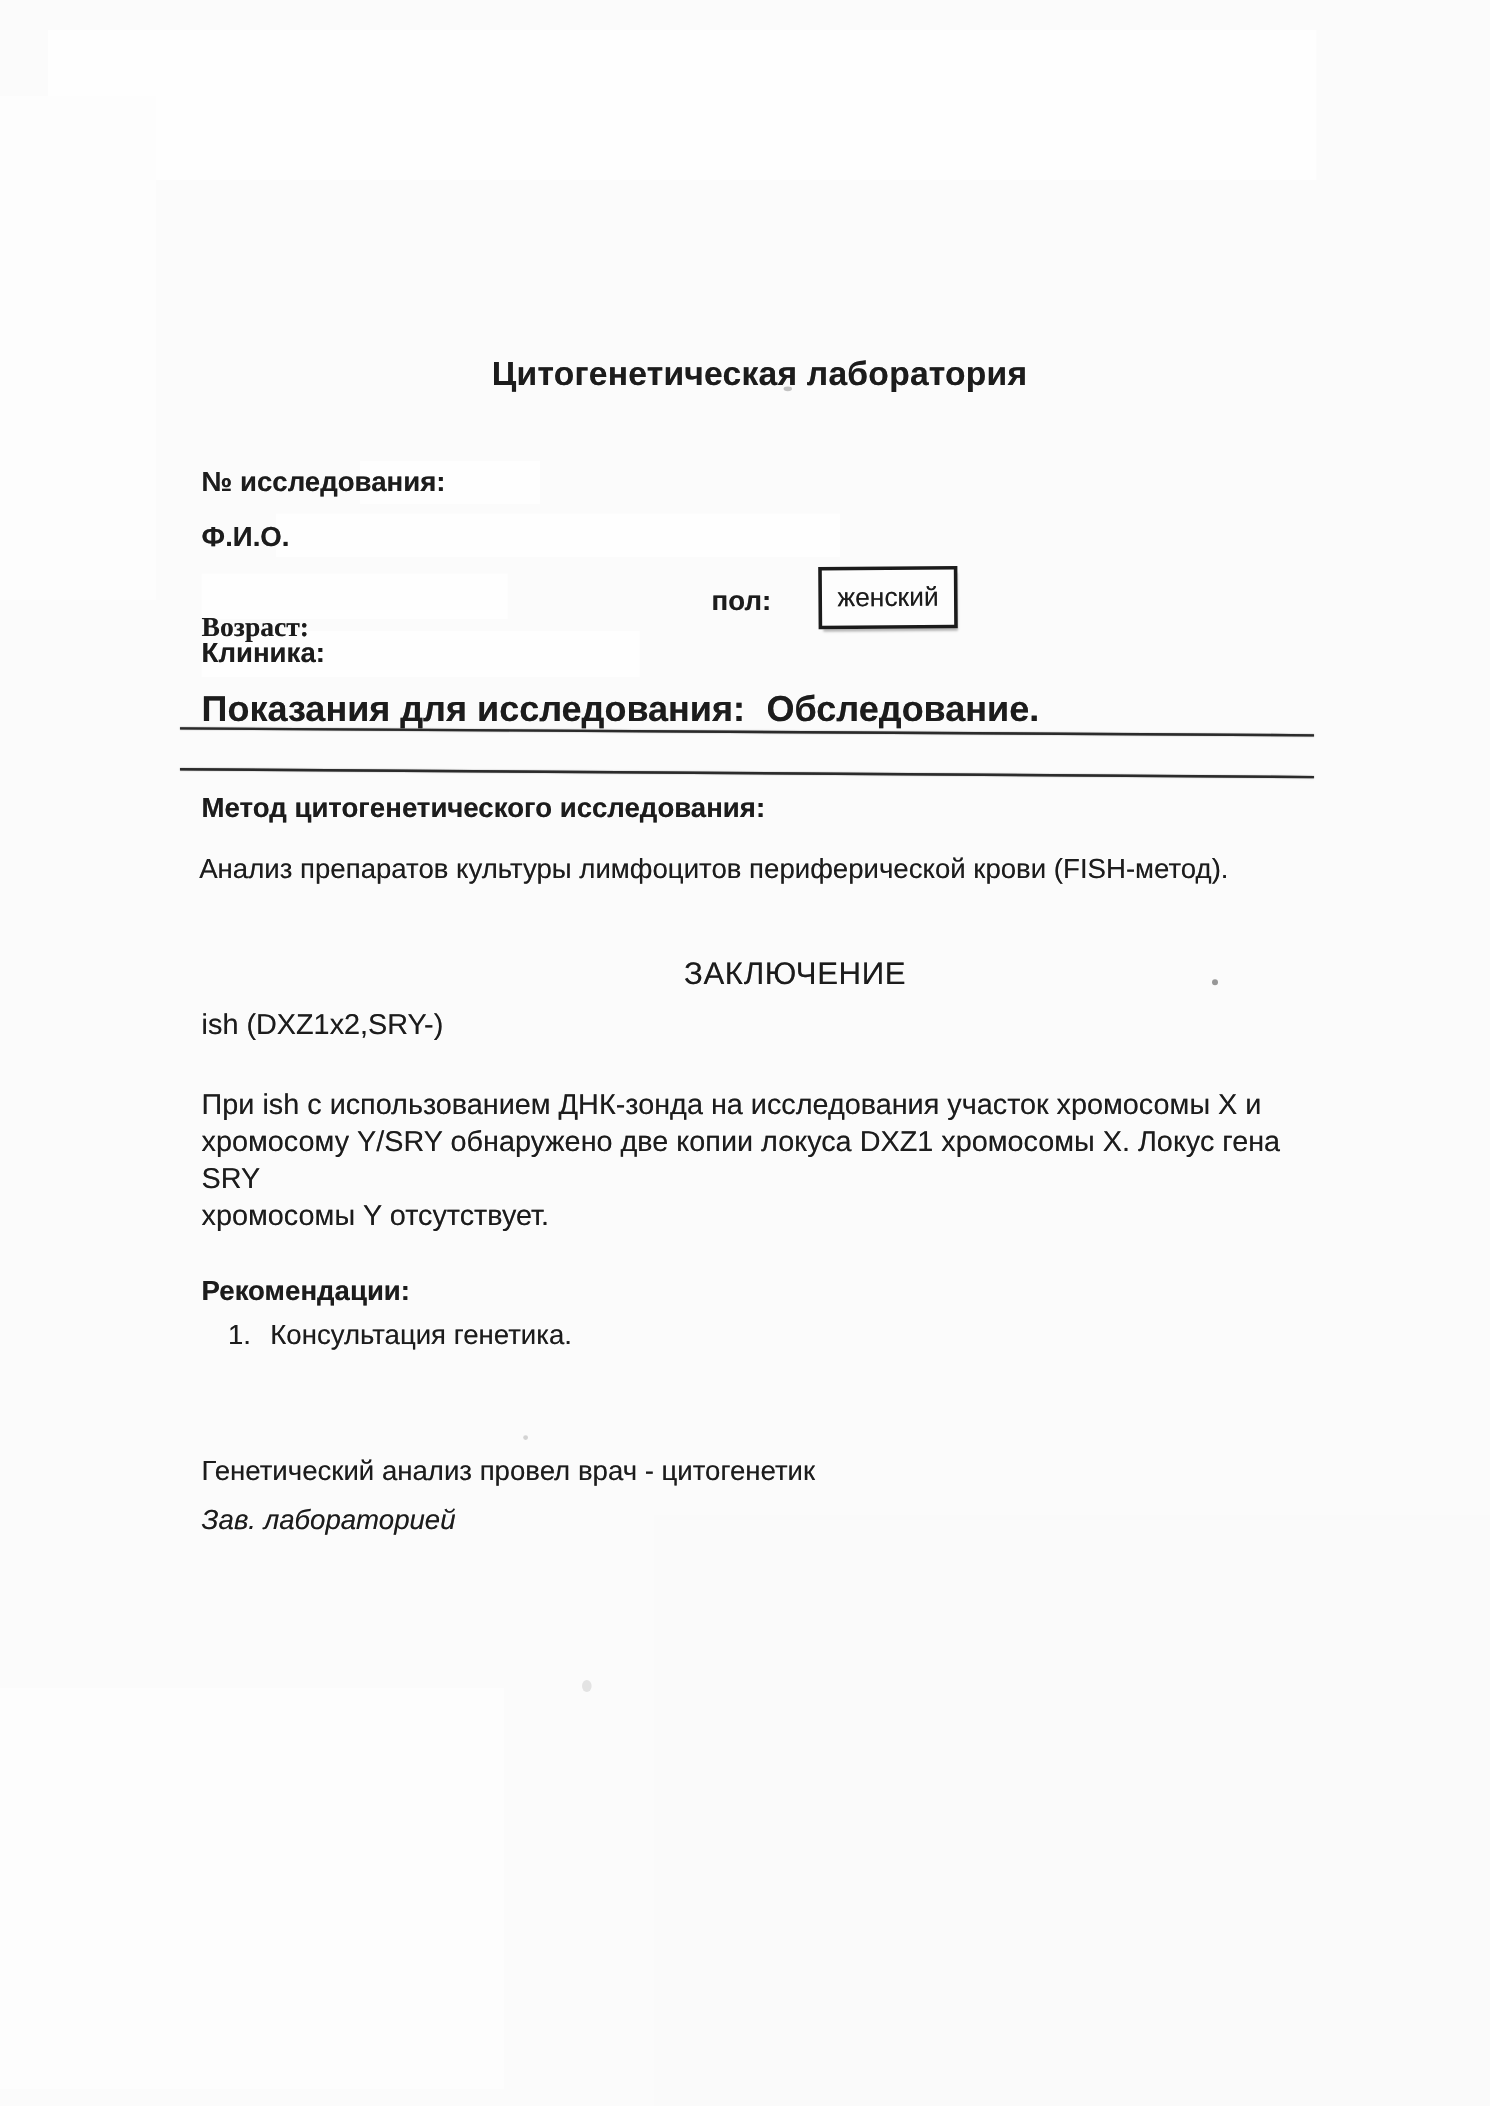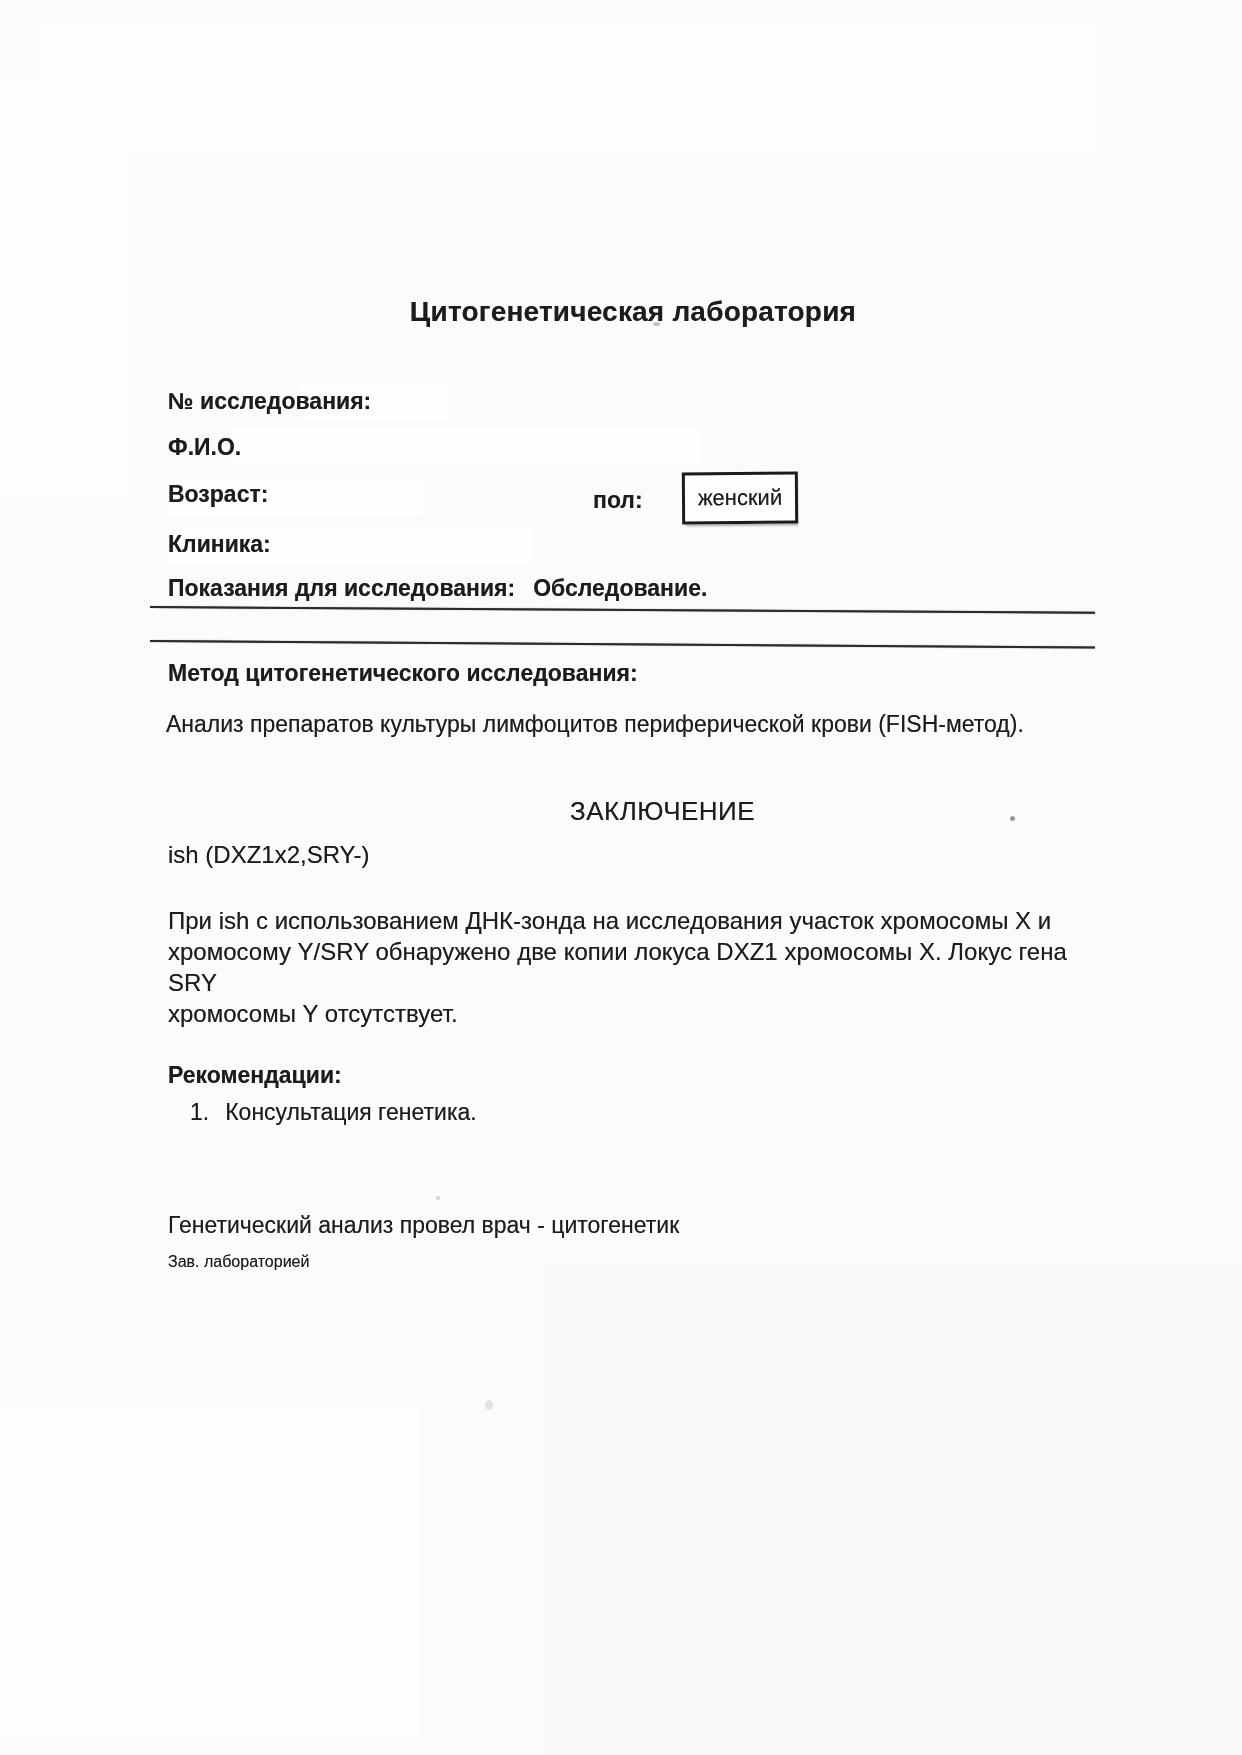--- a/index.html
+++ b/index.html
@@ -67,21 +67,21 @@
     font-size: 22px;
     transform: rotate(-0.4deg);
     box-shadow: 2px 4px 2px -2px rgba(0,0,0,0.28);
   }
   .indication-row {
     position: absolute;
     left: 168px;
     top: 575px;
     display: flex;
     gap: 18px;
-    font-size: 23px;
+    font-size: 30px;
     font-weight: 700;
     white-space: nowrap;
   }
   .rule {
     position: absolute;
     left: 150px;
     width: 945px;
     height: 2px;
     background: #2b2b2b;
     box-shadow: 0 0 1px rgba(0,0,0,0.6);
@@ -150,22 +150,23 @@
     position: absolute;
     left: 168px;
     top: 1212px;
     font-size: 23px;
     white-space: nowrap;
   }
   .sig-2 {
     position: absolute;
     left: 168px;
     top: 1253px;
-    font-size: 16px;
-    white-space: nowrap;
+    font-size: 23px;
+    white-space: nowrap;
+    font-style: italic;
   }
   
   .speck { position: absolute; pointer-events: none; border-radius: 50%; }
   .speck.s1 { left: 653px;  top: 322px;  width: 7px; height: 4px; background: rgba(90,90,90,0.35); }
   .speck.s2 { left: 1010px; top: 816px;  width: 5px; height: 5px; background: rgba(70,70,70,0.55); }
   .speck.s3 { left: 485px;  top: 1400px; width: 8px; height: 10px; background: rgba(140,140,140,0.22); }
   .speck.s4 { left: 436px;  top: 1196px; width: 4px; height: 4px; background: rgba(120,120,120,0.3); }
 </style>
 </head>
 <body>
@@ -178,21 +179,21 @@
   <div class="shade bottom-left"></div>
   <div class="shade num-field"></div>
   <div class="shade fio-field"></div>
   <div class="shade age-field"></div>
   <div class="shade clinic-field"></div>
 
   <h1 class="title">Цитогенетическая лаборатория</h1>
 
   <div class="label" style="top:388px;">№ исследования:</div>
   <div class="label" style="top:434px;">Ф.И.О.</div>
-  <div class="label" style="top:481px;">Возраст:</div>
+  <div class="label" style="top:510px;font-family:Liberation Serif, serif;">Возраст:</div>
   <div class="inline-label" style="left:565px; top:487px;margin-left:28px;">пол:</div>
   <div class="sex-box">
     <span>женский</span>
   </div>
   <div class="label" style="top:531px;">Клиника:</div>
 
   <div class="indication-row">
     <span>Показания для исследования:</span>
     <span>Обследование.</span>
   </div>

